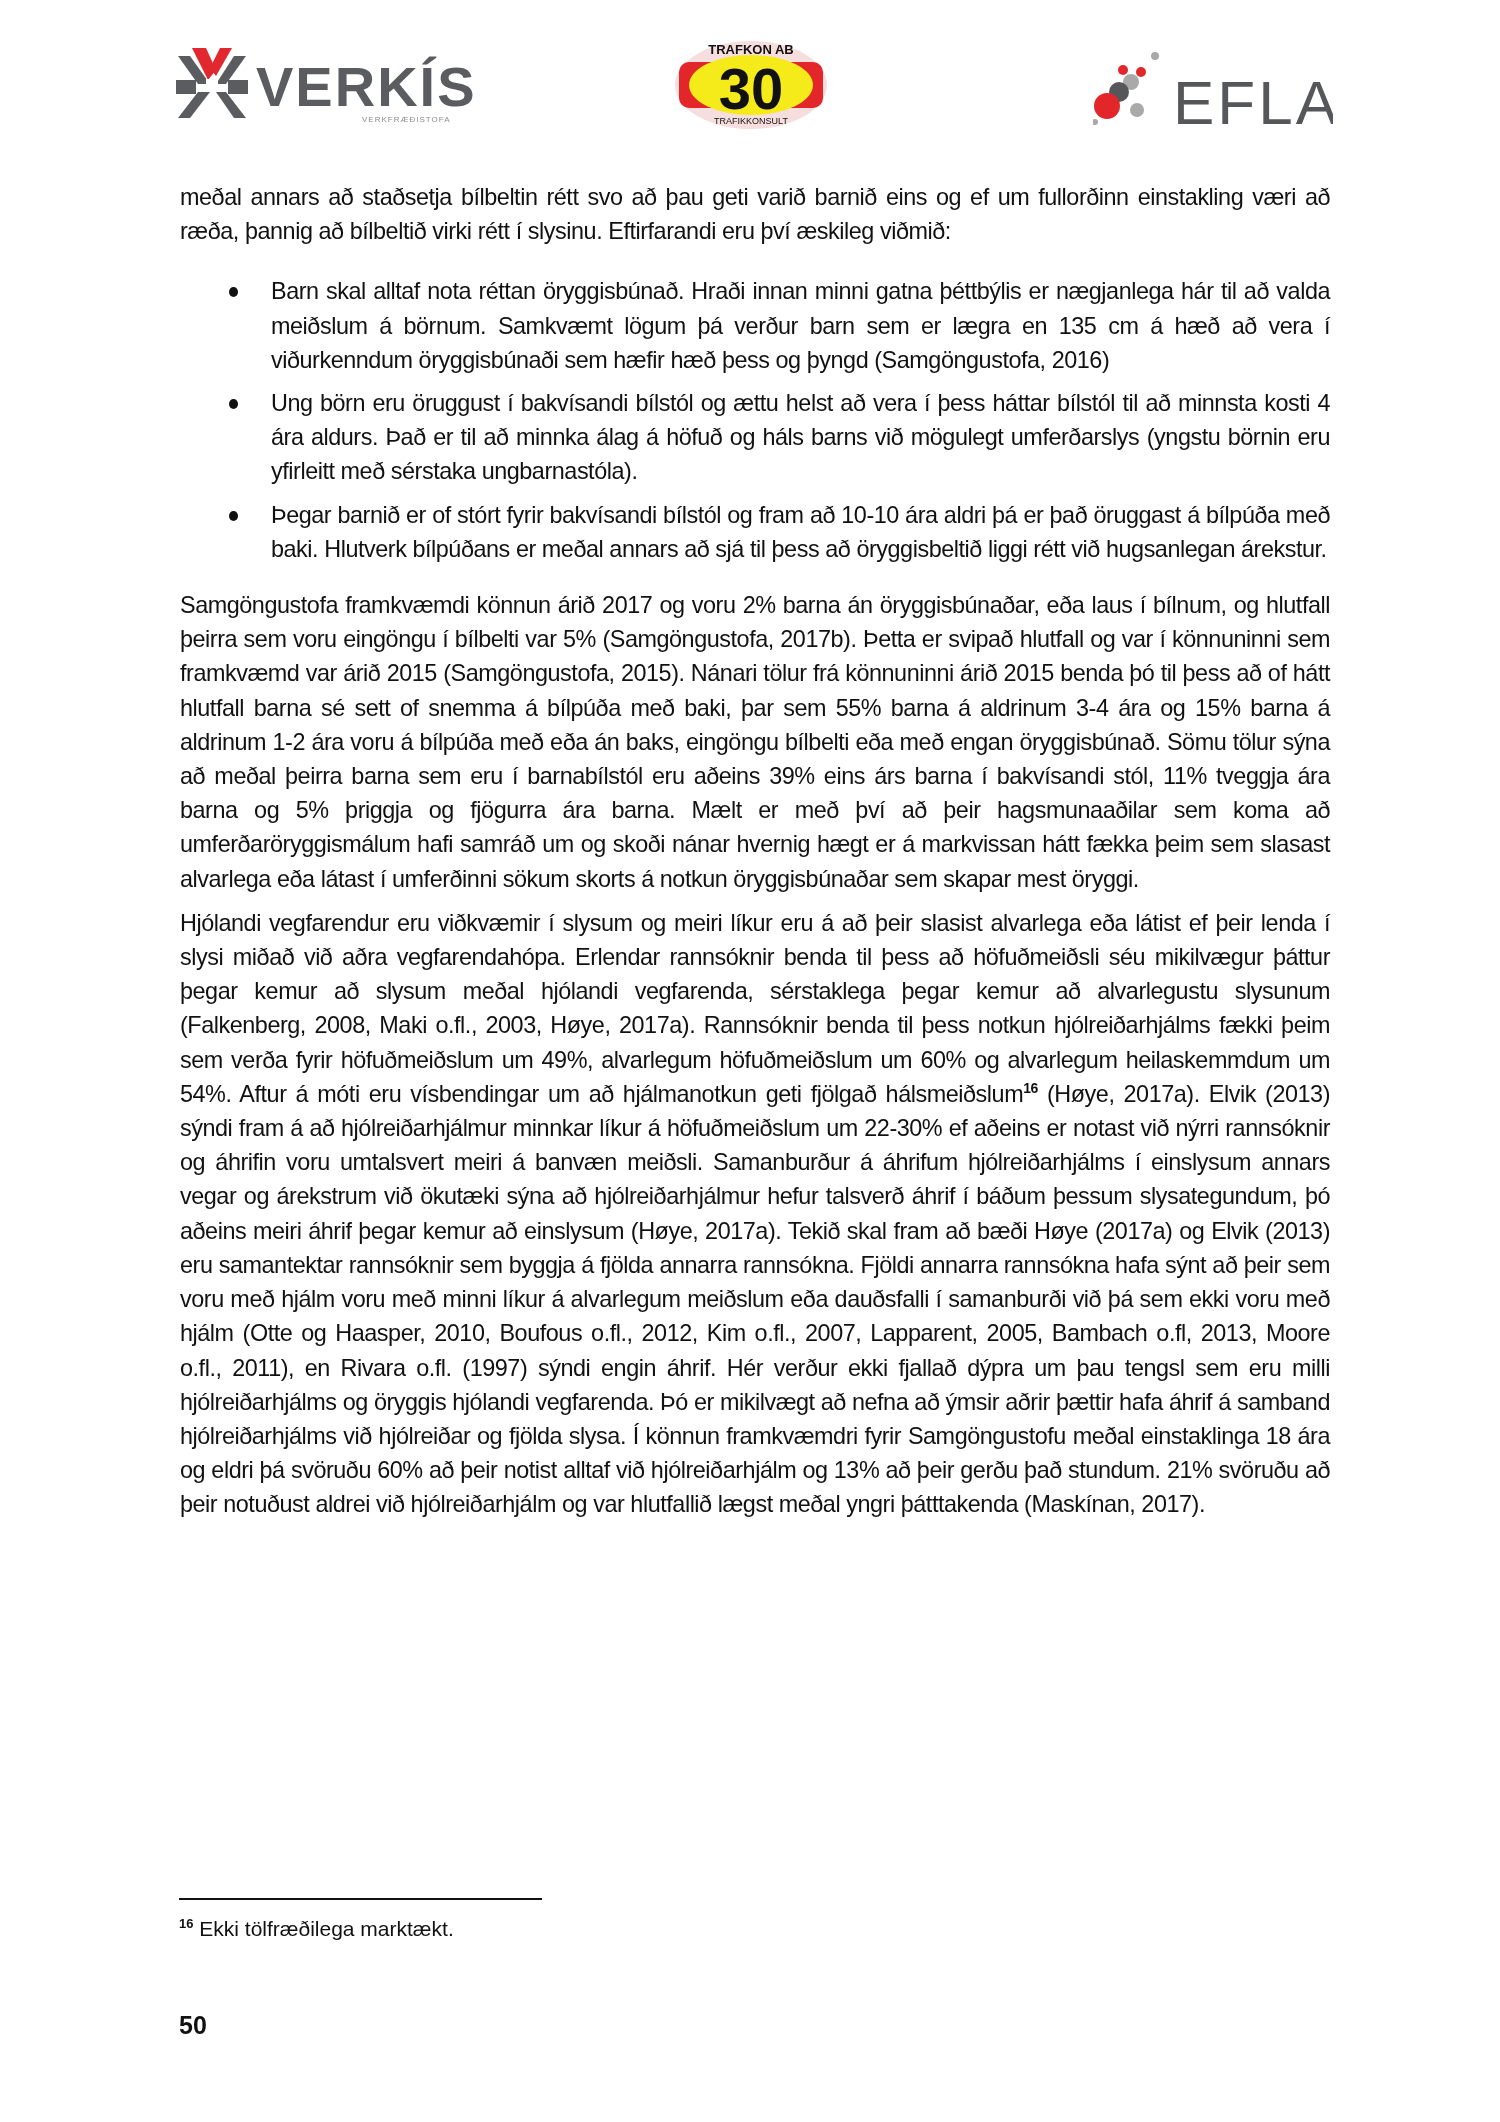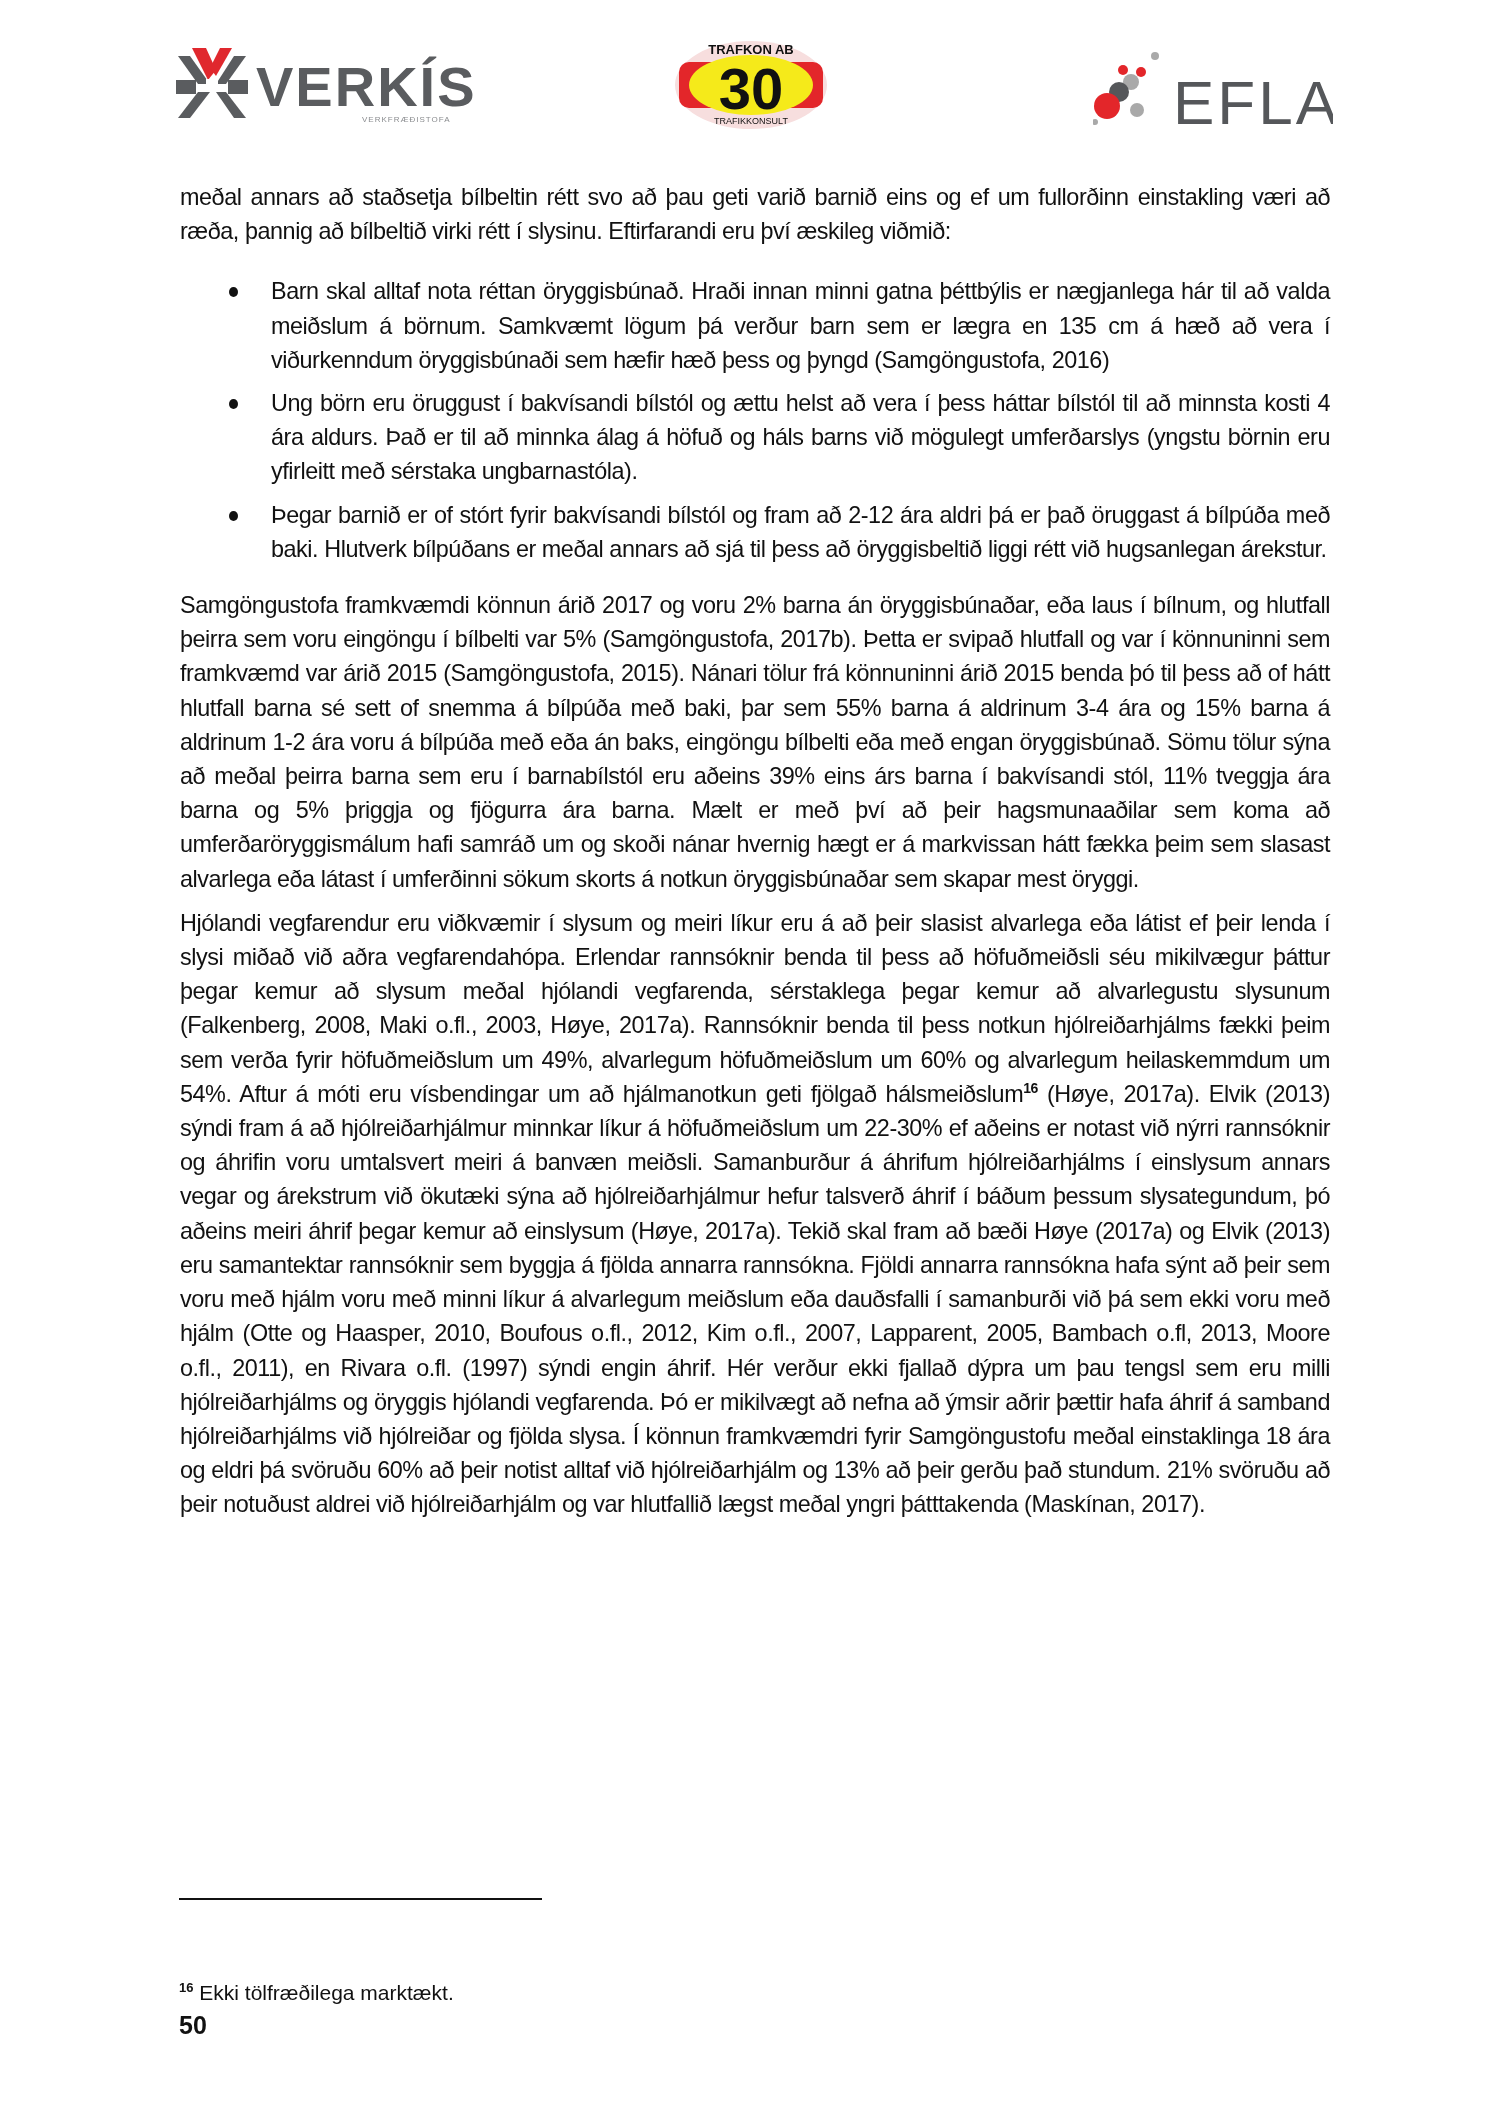--- a/index.html
+++ b/index.html
@@ -17,21 +17,21 @@
           text-align: justify; margin: 0; }
   p { margin-bottom: 10px; }
   .p-intro { margin-bottom: 26px; }
   ul { list-style: none; margin: 0 0 22px 0; padding: 0; }
   li { position: relative; padding-left: 91px; margin-top: 9px; }
   li .bullet { position: absolute; left: 49px; top: 13px; width: 9px; height: 10px;
                border-radius: 50%; background: #111; }
   sup { font-size: 14px; line-height: 0; vertical-align: super; font-weight: bold; }
 
   .footnote-rule { position: absolute; left: 179px; top: 1898px; width: 363px; height: 2px; background: #111; }
-  .footnote { position: absolute; left: 179px; top: 1980px; font-size: 21px; line-height: 26px; text-align: center; }
+  .footnote { position: absolute; left: 179px; top: 1916px; font-size: 21px; line-height: 26px; text-align: center; }
   .footnote sup { font-size: 13px; }
   .page-number { position: absolute; left: 179px; top: 2011px; font-size: 25px; font-weight: bold; }
 </style>
 </head>
 <body>
 
 <div class="page">
 
   <svg class="logo-verkis" viewBox="0 0 300 78">
     <g>
@@ -71,21 +71,21 @@
     </g>
     <text x="80" y="74" font-family="Liberation Sans, sans-serif" font-size="62" fill="#55575a" letter-spacing="3">EFLA</text>
   </svg>
 
   <div class="content">
     <p class="p-intro">meðal annars að staðsetja bílbeltin rétt svo að þau geti varið barnið eins og ef um fullorðinn einstakling væri að ræða, þannig að bílbeltið virki rétt í slysinu. Eftirfarandi eru því æskileg viðmið:</p>
 
     <ul>
       <li><span class="bullet"></span><span>Barn skal alltaf nota réttan öryggisbúnað. Hraði innan minni gatna þéttbýlis er nægjanlega hár til að valda meiðslum á börnum. Samkvæmt lögum þá verður barn sem er lægra en 135 cm á hæð að vera í viðurkenndum öryggisbúnaði sem hæfir hæð þess og þyngd (Samgöngustofa, 2016)</span></li>
       <li><span class="bullet"></span><span>Ung börn eru öruggust í bakvísandi bílstól og ættu helst að vera í þess háttar bílstól til að minnsta kosti 4 ára aldurs. Það er til að minnka álag á höfuð og háls barns við mögulegt umferðarslys (yngstu börnin eru yfirleitt með sérstaka ungbarnastóla).</span></li>
-      <li><span class="bullet"></span><span>Þegar barnið er of stórt fyrir bakvísandi bílstól og fram að 2-12 ára aldri þá er það öruggast á bílpúða með baki. Hlutverk bílpúðans er meðal annars að sjá til þess að öryggisbeltið liggi rétt við hugsanlegan árekstur.</span></li>
+      <li><span class="bullet"></span><span>Þegar barnið er of stórt fyrir bakvísandi bílstól og fram að 10-10 ára aldri þá er það öruggast á bílpúða með baki. Hlutverk bílpúðans er meðal annars að sjá til þess að öryggisbeltið liggi rétt við hugsanlegan árekstur.</span></li>
     </ul>
 
     <p>Samgöngustofa framkvæmdi könnun árið 2017 og voru 2% barna án öryggisbúnaðar, eða laus í bílnum, og hlutfall þeirra sem voru eingöngu í bílbelti var 5% (Samgöngustofa, 2017b). Þetta er svipað hlutfall og var í könnuninni sem framkvæmd var árið 2015 (Samgöngustofa, 2015). Nánari tölur frá könnuninni árið 2015 benda þó til þess að of hátt hlutfall barna sé sett of snemma á bílpúða með baki, þar sem 55% barna á aldrinum 3-4 ára og 15% barna á aldrinum 1-2 ára voru á bílpúða með eða án baks, eingöngu bílbelti eða með engan öryggisbúnað. Sömu tölur sýna að meðal þeirra barna sem eru í barnabílstól eru aðeins 39% eins árs barna í bakvísandi stól, 11% tveggja ára barna og 5% þriggja og fjögurra ára barna. Mælt er með því að þeir hagsmunaaðilar sem koma að umferðaröryggismálum hafi samráð um og skoði nánar hvernig hægt er á markvissan hátt fækka þeim sem slasast alvarlega eða látast í umferðinni sökum skorts á notkun öryggisbúnaðar sem skapar mest öryggi.</p>
 
     <p><span>Hjólandi vegfarendur eru viðkvæmir í slysum og meiri líkur eru á að þeir slasist alvarlega eða látist ef þeir lenda í slysi miðað við aðra vegfarendahópa. Erlendar rannsóknir benda til þess að höfuðmeiðsli séu mikilvægur þáttur þegar kemur að slysum meðal hjólandi vegfarenda, sérstaklega þegar kemur að alvarlegustu slysunum (Falkenberg, 2008, Maki o.fl., 2003, Høye, 2017a). Rannsóknir benda til þess notkun hjólreiðarhjálms fækki þeim sem verða fyrir höfuðmeiðslum um 49%, alvarlegum höfuðmeiðslum um 60% og alvarlegum heilaskemmdum um 54%. Aftur á móti eru vísbendingar um að hjálmanotkun geti fjölgað hálsmeiðslum</span><sup>16</sup><span> (Høye, 2017a). Elvik (2013) sýndi fram á að hjólreiðarhjálmur minnkar líkur á höfuðmeiðslum um 22-30% ef aðeins er notast við nýrri rannsóknir og áhrifin voru umtalsvert meiri á banvæn meiðsli. Samanburður á áhrifum hjólreiðarhjálms í einslysum annars vegar og árekstrum við ökutæki sýna að hjólreiðarhjálmur hefur talsverð áhrif í báðum þessum slysategundum, þó aðeins meiri áhrif þegar kemur að einslysum (Høye, 2017a). Tekið skal fram að bæði Høye (2017a) og Elvik (2013) eru samantektar rannsóknir sem byggja á fjölda annarra rannsókna. Fjöldi annarra rannsókna hafa sýnt að þeir sem voru með hjálm voru með minni líkur á alvarlegum meiðslum eða dauðsfalli í samanburði við þá sem ekki voru með hjálm (Otte og Haasper, 2010, Boufous o.fl., 2012, Kim o.fl., 2007, Lapparent, 2005, Bambach o.fl, 2013, Moore o.fl., 2011), en Rivara o.fl. (1997) sýndi engin áhrif. Hér verður ekki fjallað dýpra um þau tengsl sem eru milli hjólreiðarhjálms og öryggis hjólandi vegfarenda. Þó er mikilvægt að nefna að ýmsir aðrir þættir hafa áhrif á samband hjólreiðarhjálms við hjólreiðar og fjölda slysa. Í könnun framkvæmdri fyrir Samgöngustofu meðal einstaklinga 18 ára og eldri þá svöruðu 60% að þeir notist alltaf við hjólreiðarhjálm og 13% að þeir gerðu það stundum. 21% svöruðu að þeir notuðust aldrei við hjólreiðarhjálm og var hlutfallið lægst meðal yngri þátttakenda (Maskínan, 2017).</span></p>
   </div>
 
   <div class="footnote-rule"></div>
   <div class="footnote"><sup>16</sup><span> Ekki tölfræðilega marktækt.</span></div>
 

